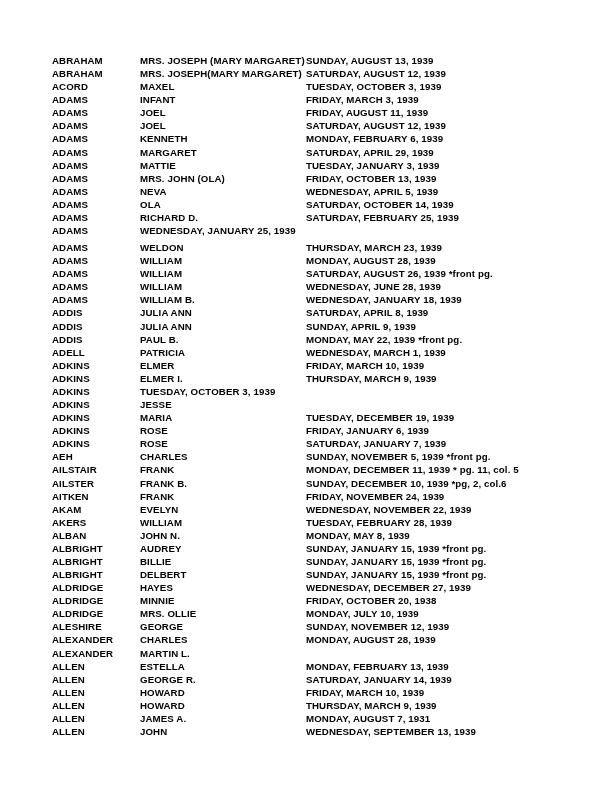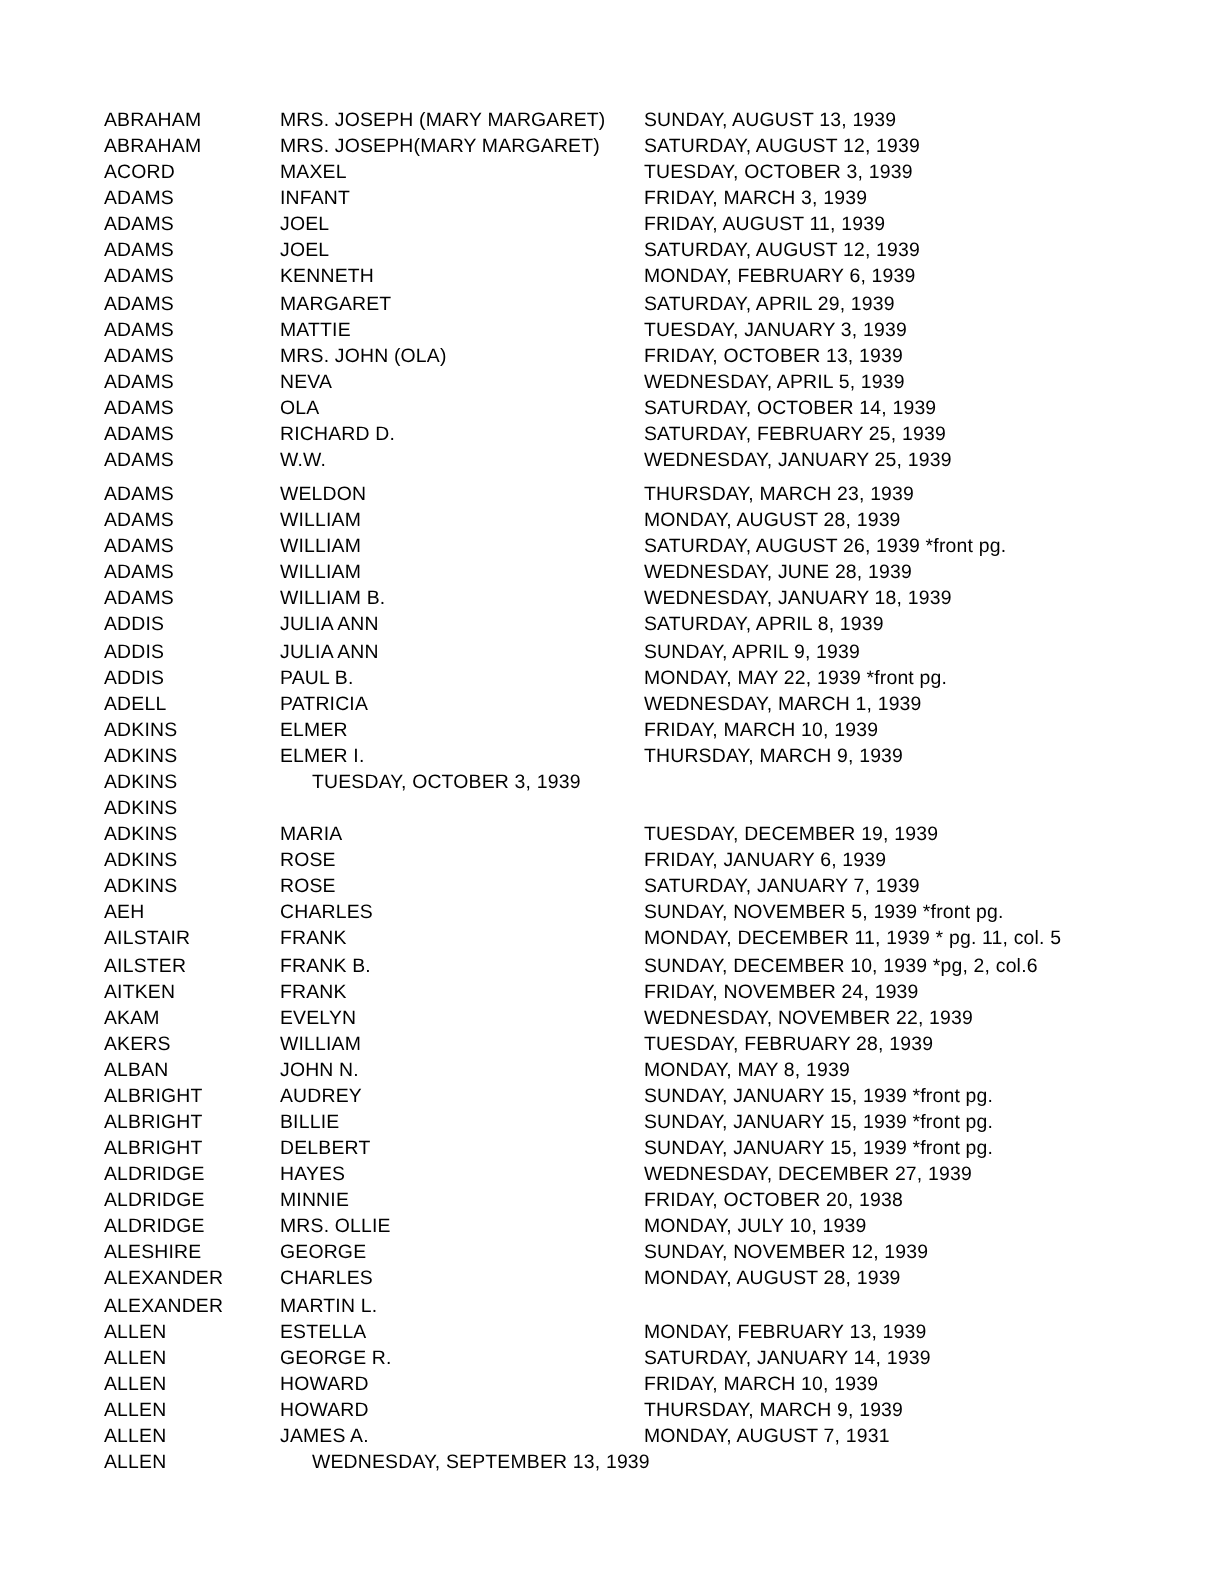--- a/index.html
+++ b/index.html
@@ -7,42 +7,42 @@
     padding: 0;
     background: #ffffff;
   }
   .page {
     position: relative;
     width: 560px;
     height: 792px;
     background: #ffffff;
     overflow: hidden;
     font-family: "Liberation Sans", sans-serif;
-    font-weight: 400;
+    font-weight: 700;
     font-size: 9.7px;
     color: #000000;
     letter-spacing: 0.1px;
   }
   .list {
     position: absolute;
     left: 52px;
     top: 54px;
   }
   .row {
     display: flex;
     height: 13.08px;
     line-height: 13.08px;
     white-space: nowrap;
   }
   .row.gap-after {
     margin-bottom: 4px;
   }
   .c1 { flex: none; width: 88px; }
   .c2 { flex: none; width: 166px; }
-  .c3 { flex: none; margin-left: 16px; }
+  .c3 { flex: none; }
 </style>
 </head>
 <body>
 
 <div class="page" style="background: rgb(255, 255, 255); color: rgb(0, 0, 0);">
   <div class="list">
   <div class="row">
     <span class="c1">ABRAHAM</span>
     <span class="c2">MRS. JOSEPH (MARY MARGARET)</span>
     <span class="c3">SUNDAY, AUGUST 13, 1939</span>
@@ -115,21 +115,20 @@
   </div>
 
   <div class="row">
     <span class="c1">ADAMS</span>
     <span class="c2">RICHARD D.</span>
     <span class="c3">SATURDAY, FEBRUARY 25, 1939</span>
   </div>
 
   <div class="row gap-after">
     <span class="c1">ADAMS</span>
-    <span class="c2">W.W.</span>
     <span class="c3">WEDNESDAY, JANUARY 25, 1939</span>
   </div>
 
   <div class="row">
     <span class="c1">ADAMS</span>
     <span class="c2">WELDON</span>
     <span class="c3">THURSDAY, MARCH 23, 1939</span>
   </div>
 
   <div class="row">
@@ -192,20 +191,21 @@
     <span class="c3">THURSDAY, MARCH 9, 1939</span>
   </div>
 
   <div class="row">
     <span class="c1">ADKINS</span>
     <span class="c3">TUESDAY, OCTOBER 3, 1939</span>
   </div>
 
   <div class="row">
     <span class="c1">ADKINS</span>
+    <span class="c2">JESSE</span>
   </div>
 
   <div class="row">
     <span class="c1">ADKINS</span>
     <span class="c2">MARIA</span>
     <span class="c3">TUESDAY, DECEMBER 19, 1939</span>
   </div>
 
   <div class="row">
     <span class="c1">ADKINS</span>
@@ -339,16 +339,17 @@
   </div>
 
   <div class="row">
     <span class="c1">ALLEN</span>
     <span class="c2">JAMES A.</span>
     <span class="c3">MONDAY, AUGUST 7, 1931</span>
   </div>
 
   <div class="row">
     <span class="c1">ALLEN</span>
+    <span class="c2">JOHN</span>
     <span class="c3">WEDNESDAY, SEPTEMBER 13, 1939</span>
   </div>
 </div>
 </div>
 
 </body></html>

